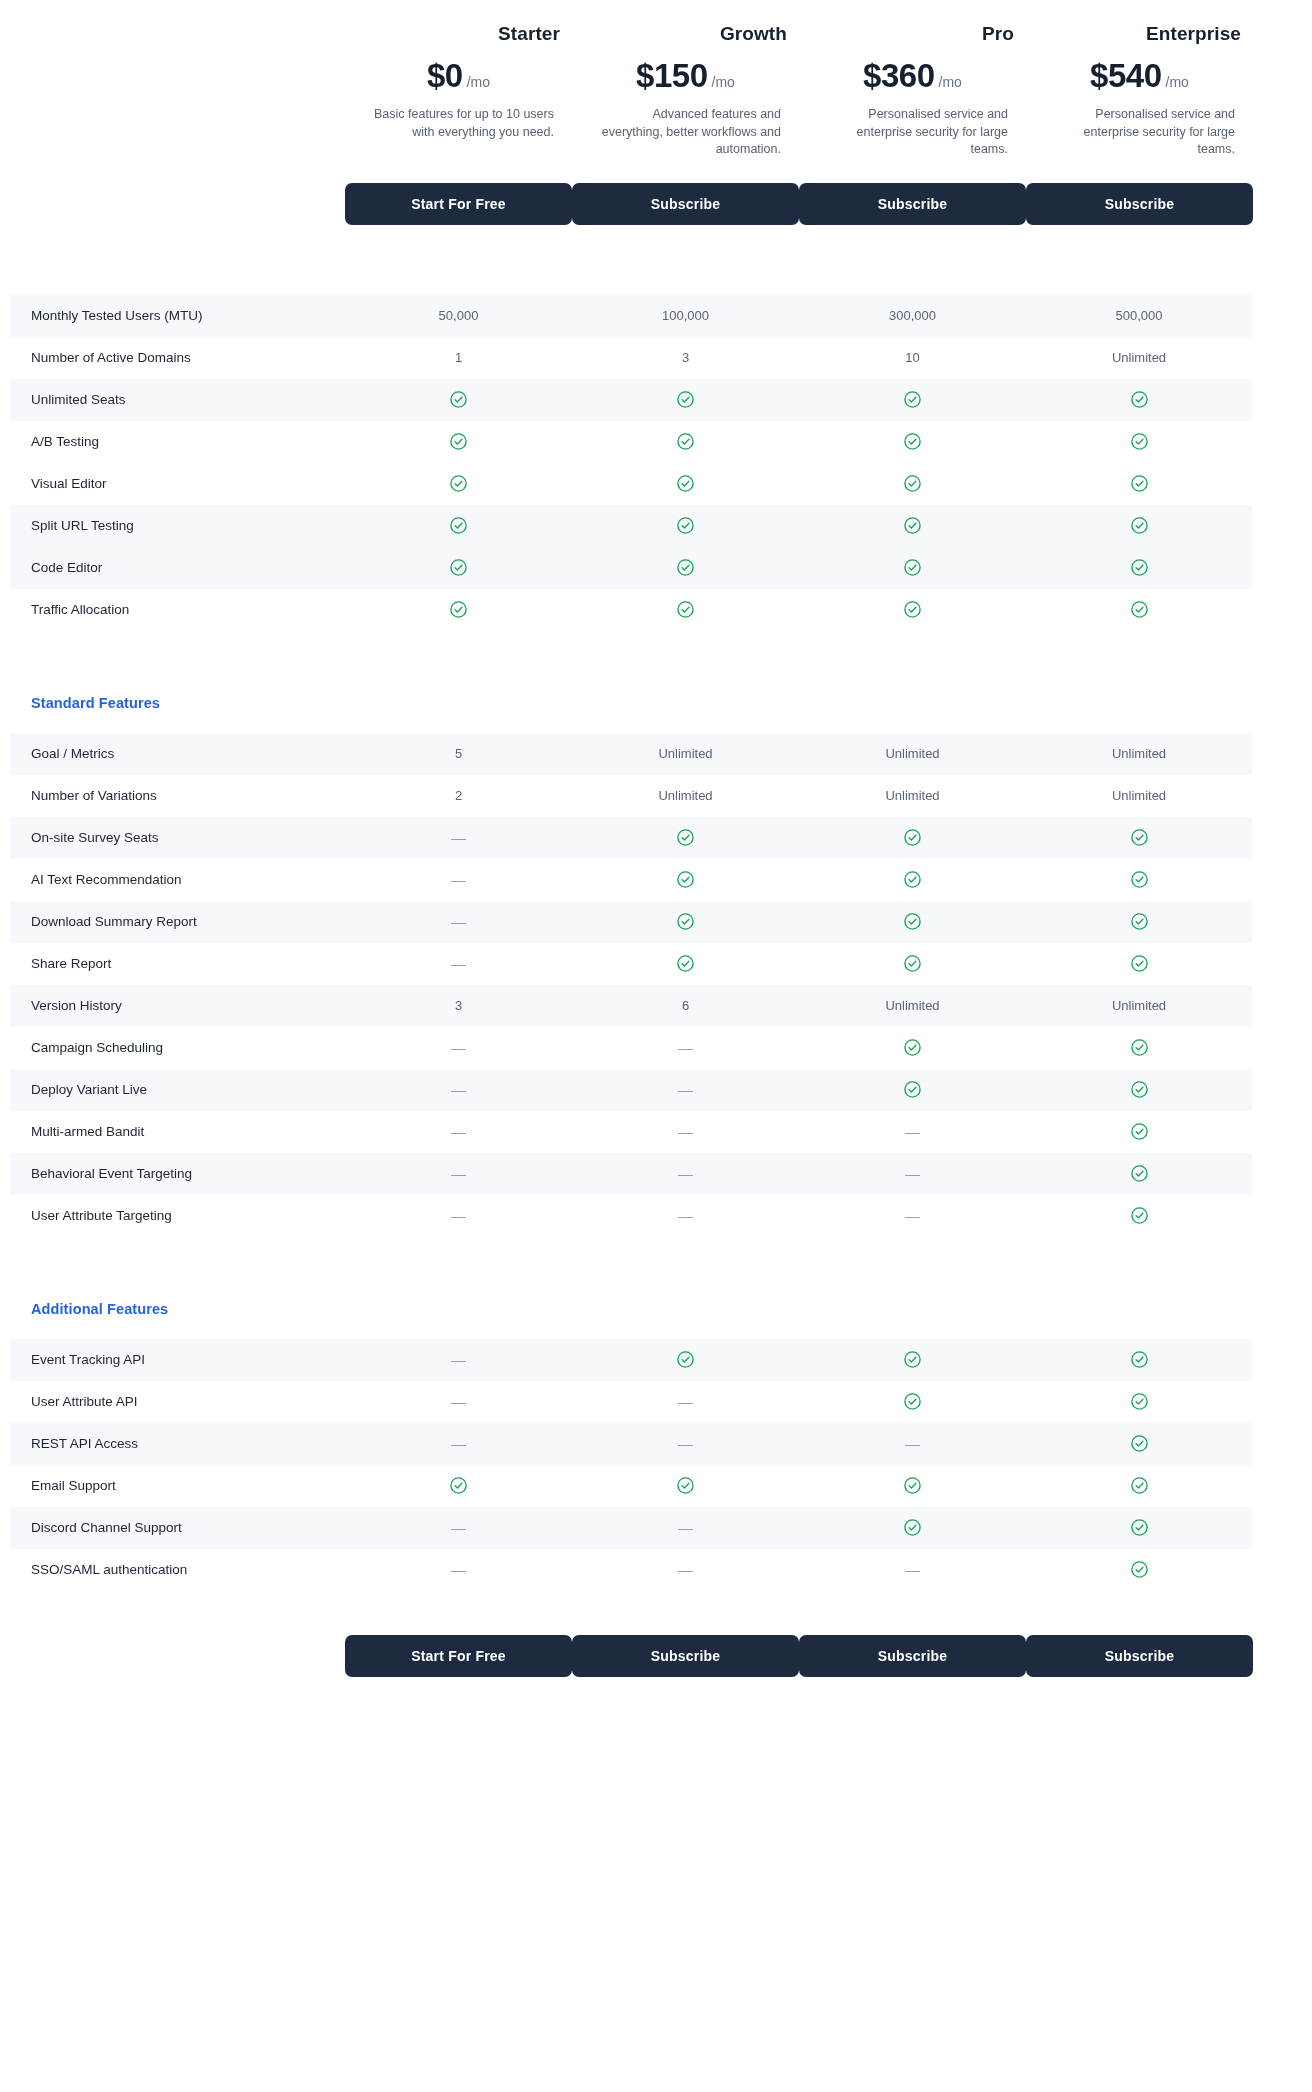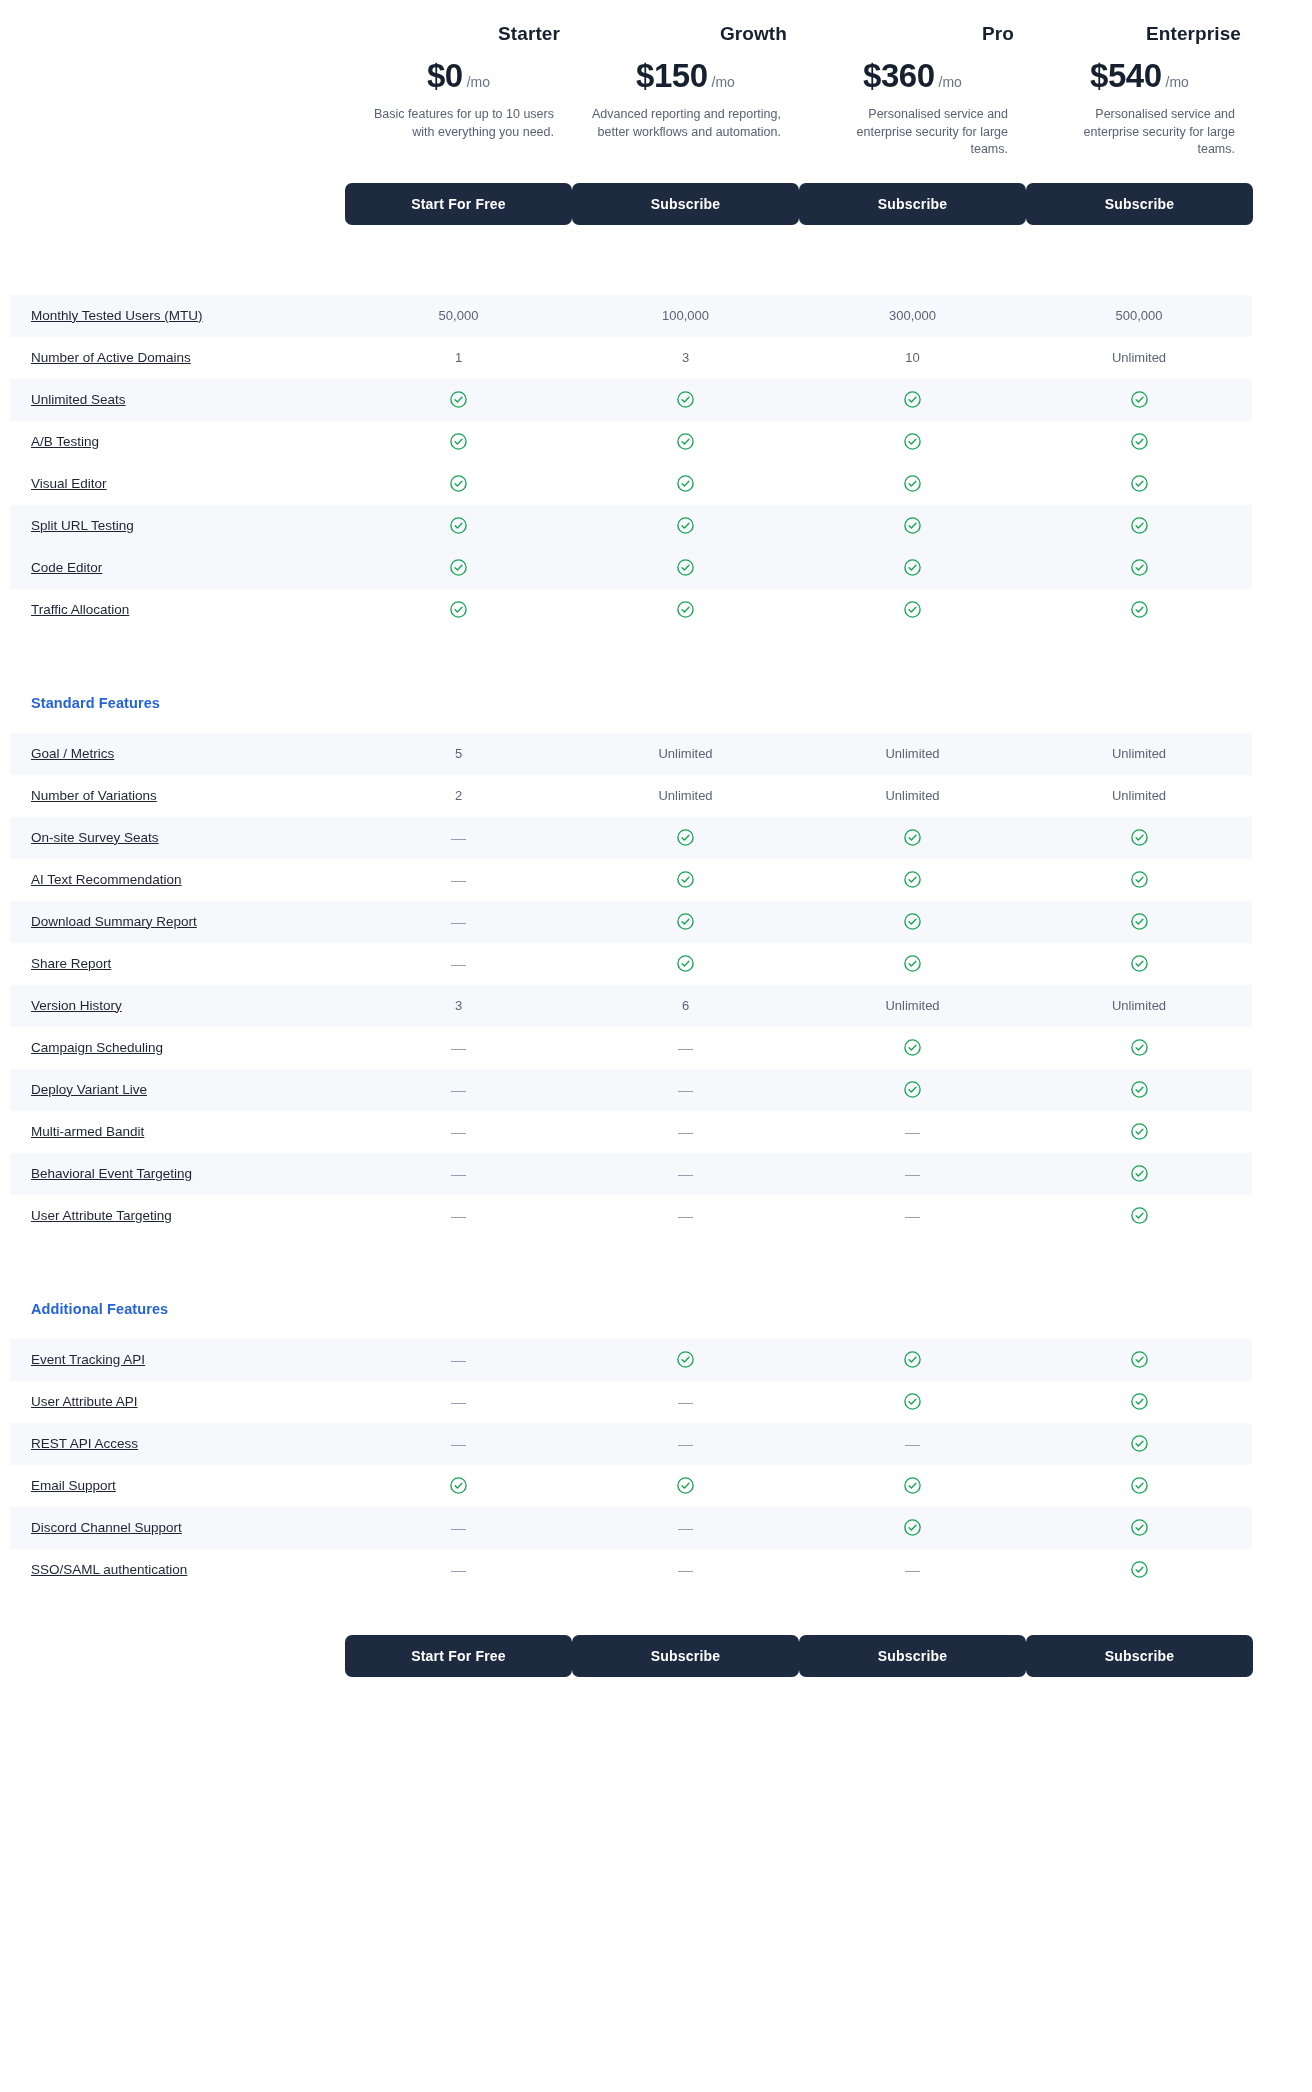--- a/index.html
+++ b/index.html
@@ -112,21 +112,20 @@
     grid-template-columns: 335px 227px 227px 227px 226px;
     align-items: center;
     height: 42px;
   }
   .row.alt { background: #f7f8fb; }
   .row-label {
     font-size: 13.5px;
     color: #1e2433;
     padding-left: 21px;
     line-height: 18px;
-    text-decoration: underline;
   }
   .cell {
     display: flex;
     align-items: center;
     justify-content: center;
     font-size: 13px;
     color: #5b6374;
   }
   .cell.dash {
     color: #94a0b2;
@@ -151,21 +150,21 @@
         <span class="plan-per">/mo</span>
       </div>
       <div class="plan-desc">Basic features for up to 10 users with everything you need.</div>
     </div>
     <div class="plan">
       <div class="plan-name">Growth</div>
       <div class="plan-price-row">
         <span class="plan-price">$150</span>
         <span class="plan-per">/mo</span>
       </div>
-      <div class="plan-desc">Advanced reporting and reporting, better workflows and automation.</div>
+      <div class="plan-desc">Advanced features and everything, better workflows and automation.</div>
     </div>
     <div class="plan">
       <div class="plan-name">Pro</div>
       <div class="plan-price-row">
         <span class="plan-price">$360</span>
         <span class="plan-per">/mo</span>
       </div>
       <div class="plan-desc">Personalised service and enterprise security for large teams.</div>
     </div>
     <div class="plan">

